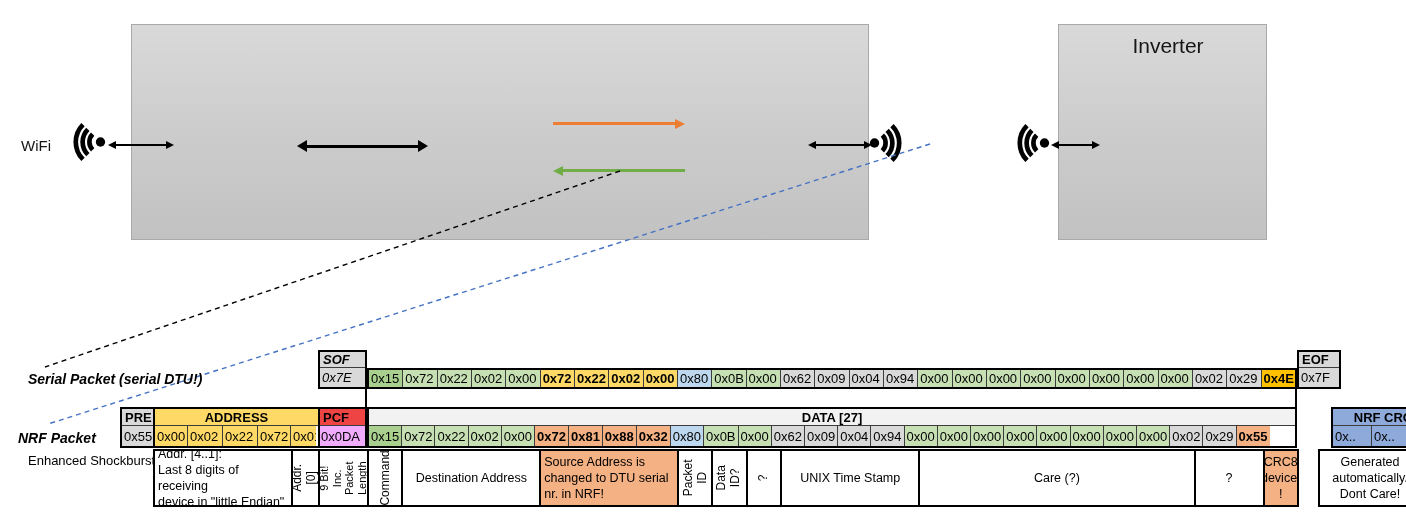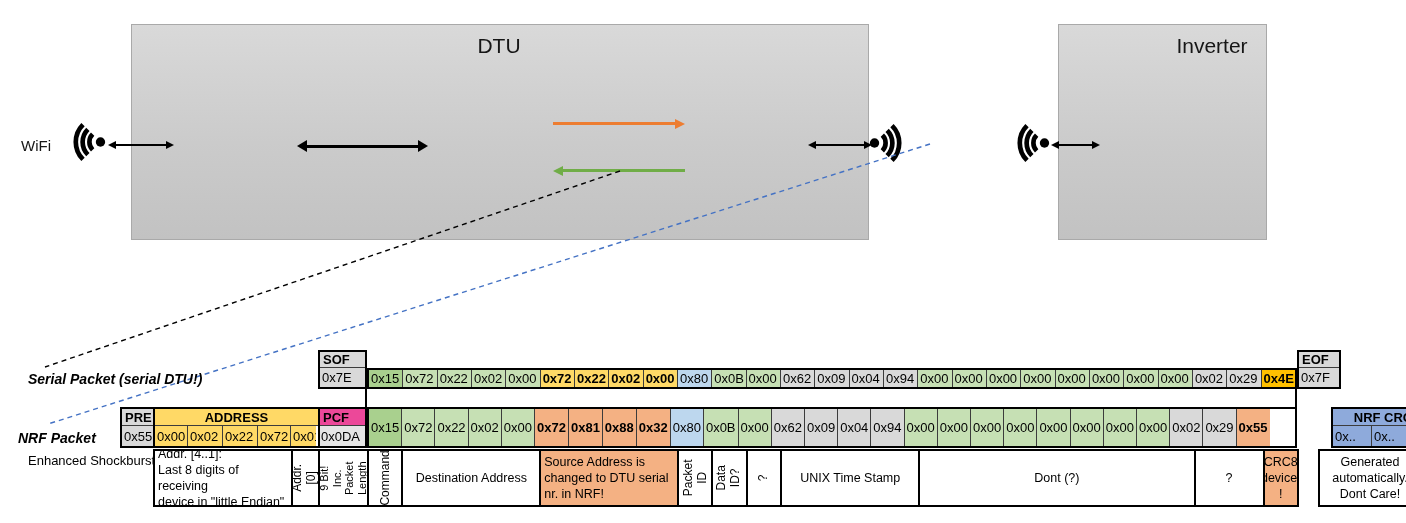--- a/index.html
+++ b/index.html
@@ -57,24 +57,23 @@
         text-align:center;white-space:pre-line;overflow:hidden;}
   .desc.left{justify-content:flex-start;text-align:left;padding:1px 3px;}
   .desc.vert span{transform:rotate(-90deg);white-space:pre-line;font-size:12px;line-height:1.15;display:block;}
 </style>
 </head>
 <body>
 
 <div id="stage">
 
   <div class="groupbox" style="left:131px;top:24px;width:736px;height:214px;"></div>
-  <div class="grouptitle" style="left:131px;top:34px;width:736px;">DTU</div>
 
   <div class="groupbox" style="left:1058px;top:24px;width:207px;height:214px;"></div>
-  <div class="grouptitle" style="left:1102px;top:34px;width:220px;">Inverter</div>
+  <div class="grouptitle" style="left:1058px;top:34px;width:220px;">Inverter</div>
 
   <div class="sidelabel" style="left:21px;top:137px;">WiFi</div>
 
   <div class="wifi-icon" style="left:63px;top:121px;">
     <svg width="46" height="42" viewBox="0 0 54 48" fill="none">
       <circle cx="44" cy="24" r="5.5" fill="#000"></circle>
       <path d="M34.8 14.8 A13 13 0 0 0 34.8 33.2" stroke="#000" stroke-width="5.5"></path>
       <path d="M29.2 9.15 A21 21 0 0 0 29.2 38.85" stroke="#000" stroke-width="5.5"></path>
       <path d="M23.5 3.5 A29 29 0 0 0 23.5 44.5" stroke="#000" stroke-width="5.5"></path>
     </svg>
@@ -126,21 +125,21 @@
     <span class="h hr-thin"></span>
   </div>
 
   <svg id="overlay">
     <line x1="620" y1="171" x2="45" y2="367" stroke="#000000" stroke-width="1.4" stroke-dasharray="5 4"></line>
     <line x1="930" y1="144" x2="48" y2="424" stroke="#4472C4" stroke-width="1.4" stroke-dasharray="5 4"></line>
   </svg>
 
   <div class="tlabel" style="left:28px;top:371px;">Serial Packet (serial DTU!)</div>
 
-  <div class="grp" style="left:318px;top:350px;width:49px;height:39px;">
+  <div class="grp" style="left:318px;top:350px;width:49px;height:39px;font-style:italic;">
     <div class="hdrcell" style="height:16px;background:#D9D9D9;">SOF</div>
     <div class="valrow">
         <div class="vcell" style="flex:1;background:#D9D9D9;border-right:none;">0x7E</div>
       </div>
   </div>
 
   <div class="bytes" id="serialBytes" style="left:367px;top:368px;width:930px;height:21px;">
       <div class="vcell" style="background: rgb(169, 208, 142);">0x15</div>
       <div class="vcell" style="background: rgb(198, 224, 180);">0x72</div>
       <div class="vcell" style="background: rgb(198, 224, 180);">0x22</div>
@@ -195,27 +194,28 @@
     <div class="valrow" id="addrCells">
         <div class="vcell" style="background: rgb(255, 217, 102); flex: 0 0 33px;">0x00</div>
         <div class="vcell" style="background: rgb(255, 217, 102); flex: 0 0 35px;">0x02</div>
         <div class="vcell" style="background: rgb(255, 217, 102); flex: 0 0 35px;">0x22</div>
         <div class="vcell" style="background: rgb(255, 217, 102); flex: 0 0 33px;">0x72</div>
         <div class="vcell" style="background: rgb(255, 217, 102); flex: 0 0 25px;">0x01</div>
       </div>
   </div>
 
   <div class="grp" style="left:318px;top:407px;width:49px;height:41px;">
-    <div class="hdrcell" style="height:17px;background:#ec4899;">PCF</div>
-    <div class="valrow">
-        <div class="vcell" style="flex:1;background:#e5e5e5;border-right:none;padding:0 1px;">0x0DA</div>
+    <div class="hdrcell" style="height:17px;background:#ef4444;">PCF</div>
+    <div class="valrow">
+        <div class="vcell" style="flex:1;background:#f0abfc;border-right:none;padding:0 1px;">0x0DA</div>
       </div>
   </div>
 
   <div class="grp" style="left:367px;top:407px;width:930px;height:41px;">
+    <div class="hdrcell center" style="height:17px;background:#F2F2F2;justify-content:center;">DATA [27]</div>
     <div class="valrow" id="nrfBytes">
         <div class="vcell" style="background: rgb(169, 208, 142);">0x15</div>
         <div class="vcell" style="background: rgb(198, 224, 180);">0x72</div>
         <div class="vcell" style="background: rgb(198, 224, 180);">0x22</div>
         <div class="vcell" style="background: rgb(198, 224, 180);">0x02</div>
         <div class="vcell" style="background: rgb(198, 224, 180);">0x00</div>
         <div class="vcell" style="background: rgb(244, 177, 131); font-weight: bold;">0x72</div>
         <div class="vcell" style="background: rgb(244, 177, 131); font-weight: bold;">0x81</div>
         <div class="vcell" style="background: rgb(244, 177, 131); font-weight: bold;">0x88</div>
         <div class="vcell" style="background: rgb(244, 177, 131); font-weight: bold;">0x32</div>
@@ -258,21 +258,21 @@
 Length</span></div>
       <div class="desc vert" style="left: 367px; top: 449px; width: 36.4444px; height: 58px;"><span>Command</span></div>
       <div class="desc" style="left: 401.444px; top: 449px; width: 139.778px; height: 58px;">Destination Address</div>
       <div class="desc left" style="left: 539.222px; top: 449px; width: 139.778px; height: 58px; background: rgb(244, 177, 131);">Source Address is
 changed to DTU serial
 nr. in NRF!</div>
       <div class="desc vert" style="left: 677px; top: 449px; width: 36.4444px; height: 58px;"><span>Packet ID</span></div>
       <div class="desc vert" style="left: 711.444px; top: 449px; width: 36.4444px; height: 58px;"><span>Data ID?</span></div>
       <div class="desc vert" style="left: 745.889px; top: 449px; width: 36.4444px; height: 58px;"><span>?</span></div>
       <div class="desc" style="left: 780.333px; top: 449px; width: 139.778px; height: 58px;">UNIX Time Stamp</div>
-      <div class="desc" style="left: 918.111px; top: 449px; width: 277.556px; height: 58px;">Dont (?)</div>
+      <div class="desc" style="left: 918.111px; top: 449px; width: 277.556px; height: 58px;">Care (?)</div>
       <div class="desc" style="left: 1193.67px; top: 449px; width: 70.8889px; height: 58px;">?</div>
       <div class="desc" style="left: 1262.56px; top: 449px; width: 36.4444px; height: 58px; background: rgb(244, 177, 131);">CRC8
 device.
 !</div>
       <div class="desc" style="left: 1318px; top: 449px; width: 104px; height: 58px;">Generated
 automatically.
 Dont Care!</div>
     </div>
 
 </div>

